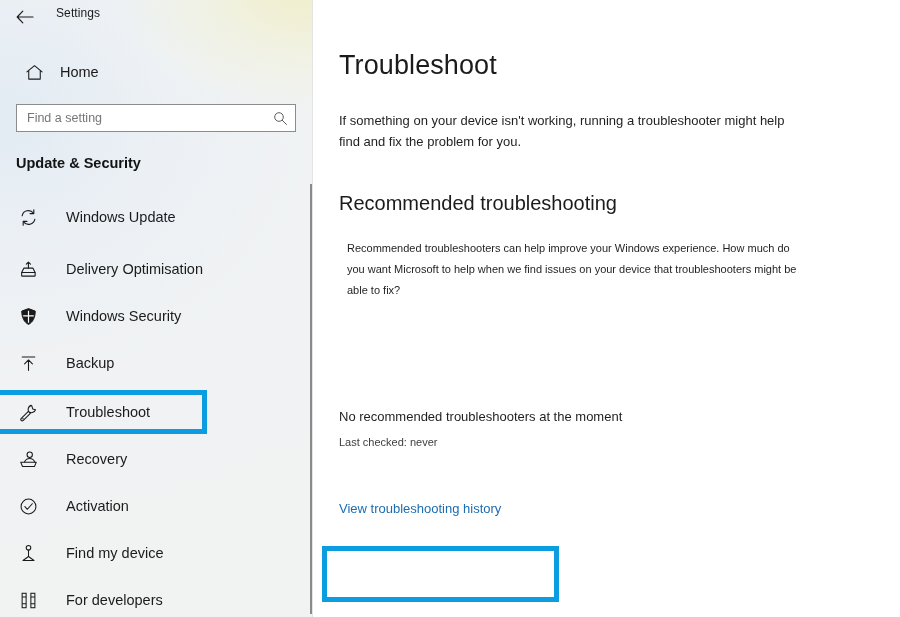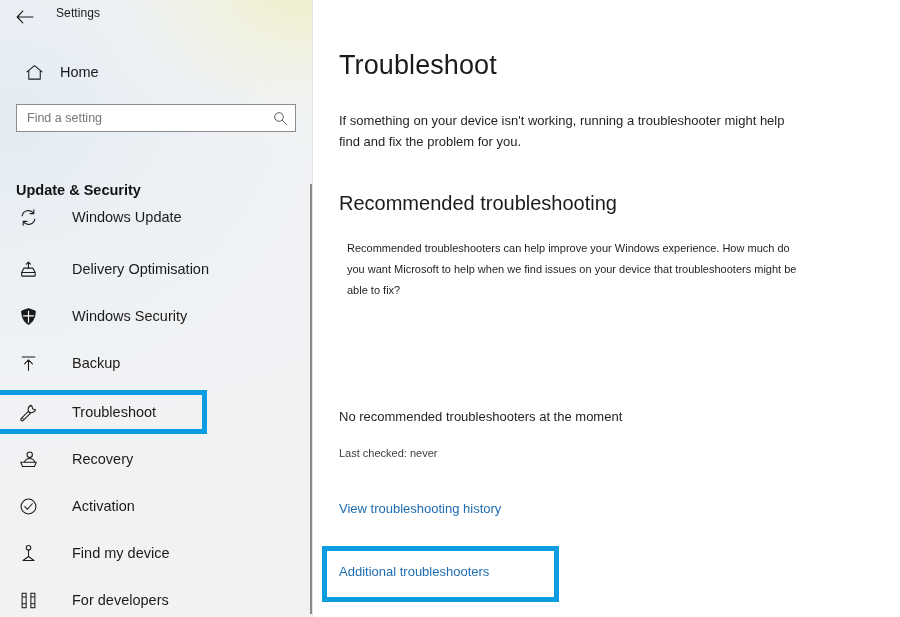--- a/index.html
+++ b/index.html
@@ -117,41 +117,40 @@
     display: flex; align-items: center; justify-content: center;
     cursor: default;
   }
 
   #section-title {
     position: absolute;
     left: 16px; top: 155px;
     font-size: 14.5px;
     font-weight: bold;
     color: #131313;
-    margin-top: 27px;
   }
 
   .nav-item {
     position: absolute;
     left: 0;
     width: 305px;
     height: 38px;
     display: flex;
     align-items: center;
     cursor: default;
     box-sizing: border-box;
   }
   .nav-icon {
     width: 28px;
     margin-left: 14px;
     display: flex; align-items: center; justify-content: center;
     flex: none;
   }
   .nav-label {
-    margin-left: 30px;
+    margin-left: 24px;
     font-size: 14.5px;
     color: #1b1b1b;
     white-space: nowrap;
   }
 
   
   #nav-highlight {
     position: absolute;
     left: -5px;
     top: 390px;
@@ -231,21 +230,21 @@
     color: #bc3a31;
   }
   #status-line {
     position: absolute;
     left: 26px; top: 409px;
     font-size: 13px;
     color: #1f1f1f;
   }
   #last-checked {
     position: absolute;
-    left: 26px; top: 447px;
+    left: 26px; top: 436px;
     font-size: 11px;
     color: #3d3d3d;
   }
   #history-link {
     position: absolute;
     left: 26px; top: 501px;
     font-size: 13px;
     color: #1d6cb0;
     cursor: default;
     white-space: nowrap;
@@ -423,18 +422,17 @@
     <div id="rec-text">Recommended troubleshooters can help improve your Windows experience. How much do you want Microsoft to help when we find issues on your device that troubleshooters might be able to fix?</div>
 
 
 
     <div id="status-line">No recommended troubleshooters at the moment</div>
 
     <div id="last-checked">Last checked: never</div>
 
     <div id="history-link">View troubleshooting history</div>
 
-    <div id="additional-link">Additional troubleshooters</div>
 
     <div id="additional-highlight"></div>
   </div>
 
 </div>
 
 </body></html>

